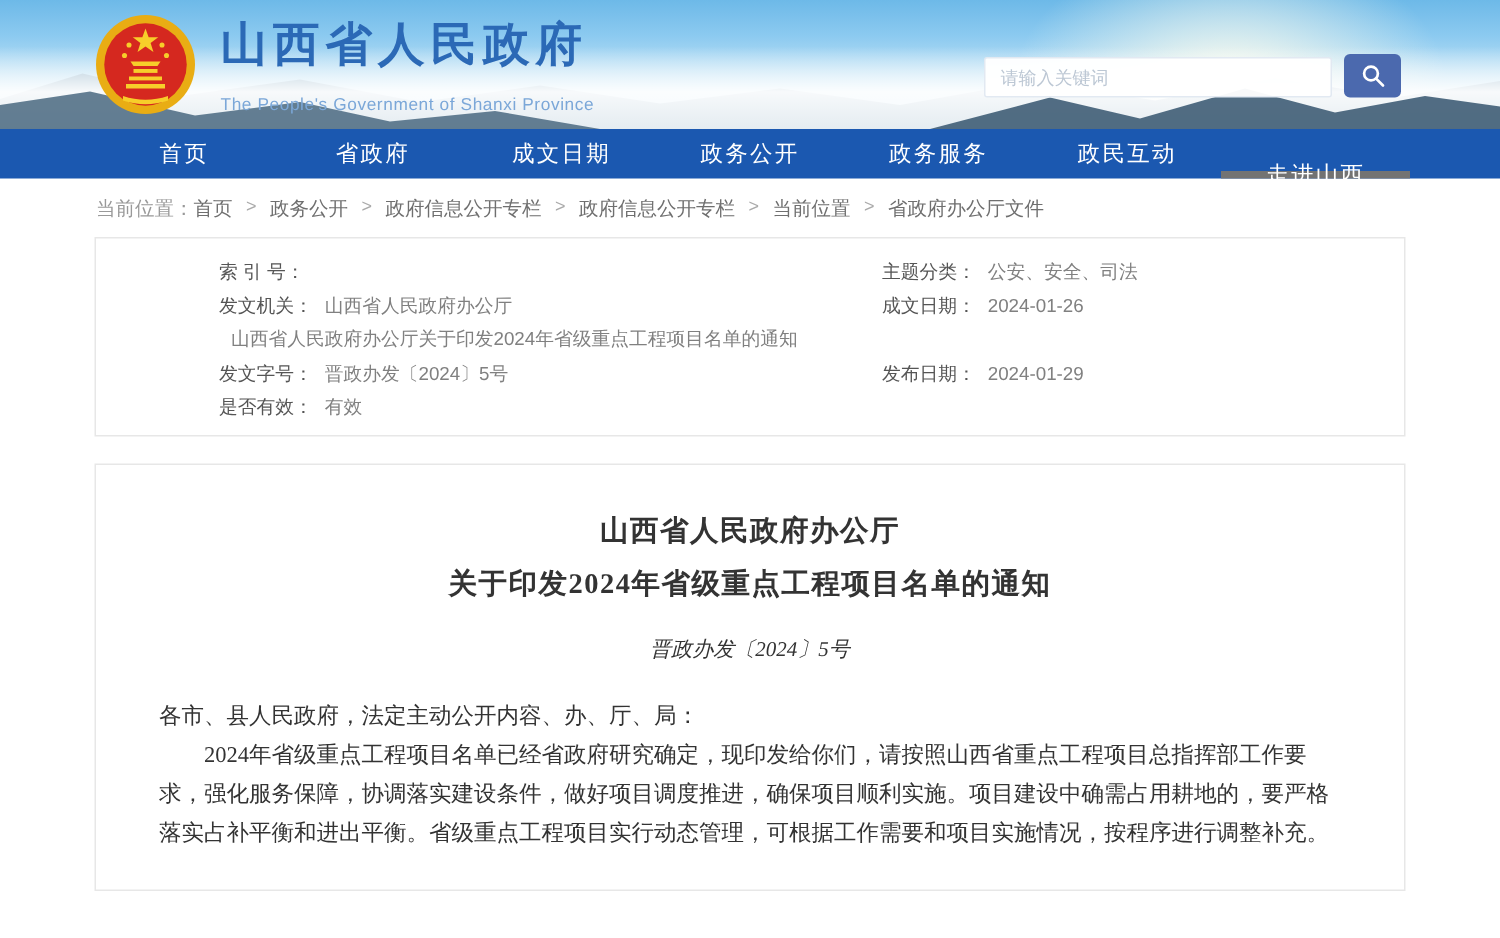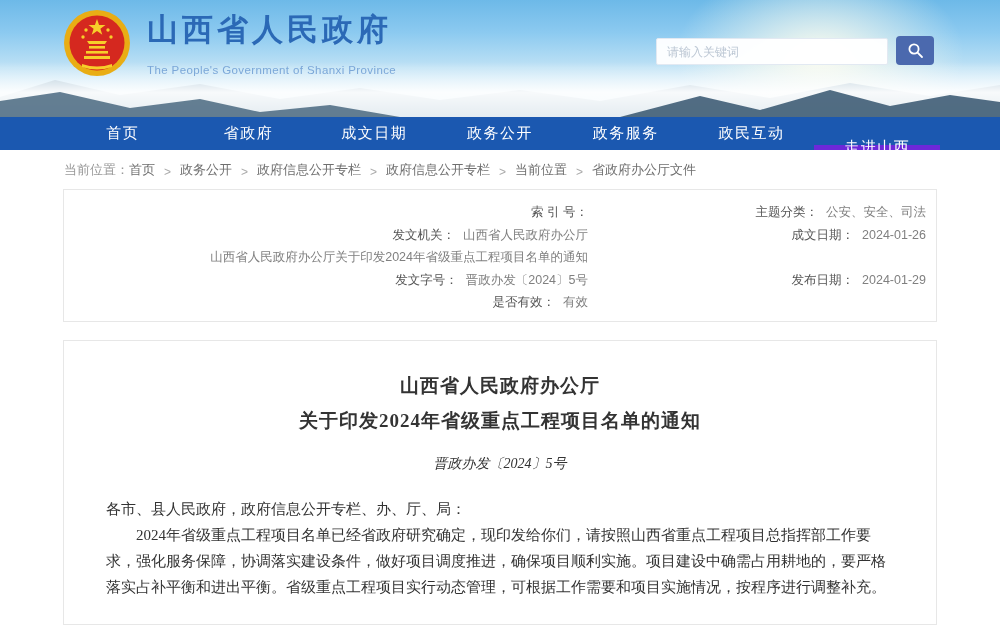--- a/index.html
+++ b/index.html
@@ -1,20 +1,20 @@
 <!DOCTYPE html>
 <html><head>
 <meta charset="utf-8">
 <style>
   * { box-sizing: border-box; margin: 0; padding: 0; }
   html,body { width:1000px; height:625px; overflow:hidden; background:#fff;
     font-family:"Liberation Sans", sans-serif; }
 
   
-  .banner { position:relative; height:117px; overflow:hidden;
+  .banner { position:relative; height:86px; overflow:hidden;
     background:linear-gradient(180deg,#6db9e8 0%,#8ccaf0 28%,#bfe2f5 58%,#e9f5fc 100%); }
   .sun-glow { position:absolute; right:30px; top:-40px; width:300px; height:190px;
     background:radial-gradient(ellipse at center, rgba(255,253,238,.95) 0%, rgba(255,253,238,0) 68%); }
   .mtn { position:absolute; left:0; bottom:0; width:1000px; height:117px; }
 
   .brand { position:absolute; left:62px; top:8px; display:flex; align-items:center; }
   .emblem { width:70px; height:70px; flex:0 0 auto; }
   .brand-text { margin-left:15px; }
   .brand-title { font-size:31px; font-weight:bold; color:#2b69b6; letter-spacing:4px; line-height:40px; }
   .brand-sub { font-size:11.5px; color:#7ba7d8; margin-top:14px; letter-spacing:.4px; }
@@ -24,33 +24,33 @@
     background:rgba(255,255,255,.96); padding:0 10px; font-size:12px; color:#333; outline:none; }
   .search-input::placeholder { color:#bcc7d4; }
   .search-btn { width:38px; height:29px; margin-left:8px; border:none; border-radius:4px;
     background:#4b69ae; display:flex; align-items:center; justify-content:center; cursor:pointer; }
 
   
   .nav { height:33px; background:#1b58b0; }
   .nav-inner { margin:0 60px; height:100%; display:flex; }
   .nav-item { flex:1; display:flex; align-items:center; justify-content:center;
     color:#fff; font-size:15px; letter-spacing:1.5px; cursor:pointer; }
-  .nav-item.active { background:#6d28d9;margin-top:28px; }
+  .nav-item.active { background:#737373;margin-top:28px; }
 
   
   .breadcrumb { margin:0 64px; padding:11px 0 10px; font-size:13px; color:#999;
-    display:flex; align-items:flex-end; white-space:nowrap; }
+    display:flex; align-items:flex-start; white-space:nowrap; }
   .crumb-label { color:#999; }
   .crumb-link { color:#6f6f6f; cursor:pointer; }
   .crumb-sep { margin:0 9px; color:#aaa; font-size:12px; }
 
   
   .meta-box { margin:0 63px; border:1px solid #e7e7e7; background:#fff;
     padding:11px 10px 7px 82px; display:grid; grid-template-columns:442px 1fr; }
-  .meta-col { display:flex; flex-direction:column;align-items:flex-end; }
+  .meta-col { display:flex; flex-direction:column; }
   .meta-row { display:flex; line-height:22.6px; font-size:12.5px; min-height:22.6px; }
   .meta-label { color:#555; white-space:pre; }
   .meta-value { color:#808080; margin-left:8px; }
 
   
   .doc-box { margin:18px 63px 0; border:1px solid #e7e7e7; background:#fff;
     padding:27px 42px 24px; height:285px; font-family:"Liberation Serif", serif; color:#333; }
   .doc-title { text-align:center; font-weight:bold; font-size:19px; line-height:35px; letter-spacing:1px; }
   .doc-number { text-align:center; margin-top:17px; font-size:14px; font-style:italic; color:#333; }
   .doc-body { margin-top:23px; font-size:15px; line-height:26px; }
@@ -178,17 +178,17 @@
       <span class="meta-value"></span>
     </div>
   </div>
 </div>
 
 <div class="doc-box">
   <div class="doc-title">山西省人民政府办公厅</div>
   <div class="doc-title">关于印发2024年省级重点工程项目名单的通知</div>
   <div class="doc-number">晋政办发〔2024〕5号</div>
   <div class="doc-body">
-    <div class="doc-salutation">各市、县人民政府，政府信息公开专栏、办、厅、局：</div>
+    <div class="doc-salutation">各市、县人民政府，法定主动公开内容、办、厅、局：</div>
     <div class="doc-para">2024年省级重点工程项目名单已经省政府研究确定，现印发给你们，请按照山西省重点工程项目总指挥部工作要求，强化服务保障，协调落实建设条件，做好项目调度推进，确保项目顺利实施。项目建设中确需占用耕地的，要严格落实占补平衡和进出平衡。省级重点工程项目实行动态管理，可根据工作需要和项目实施情况，按程序进行调整补充。</div>
 
   </div>
 </div>
 
 </body></html>

